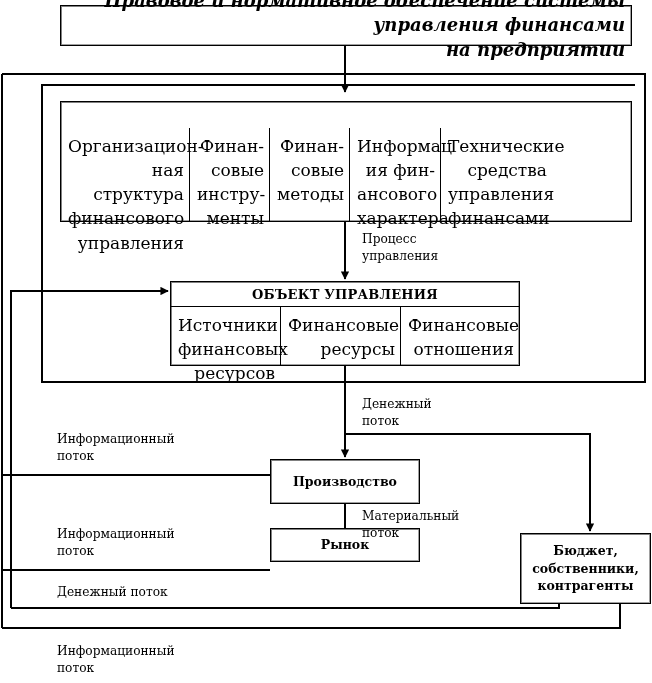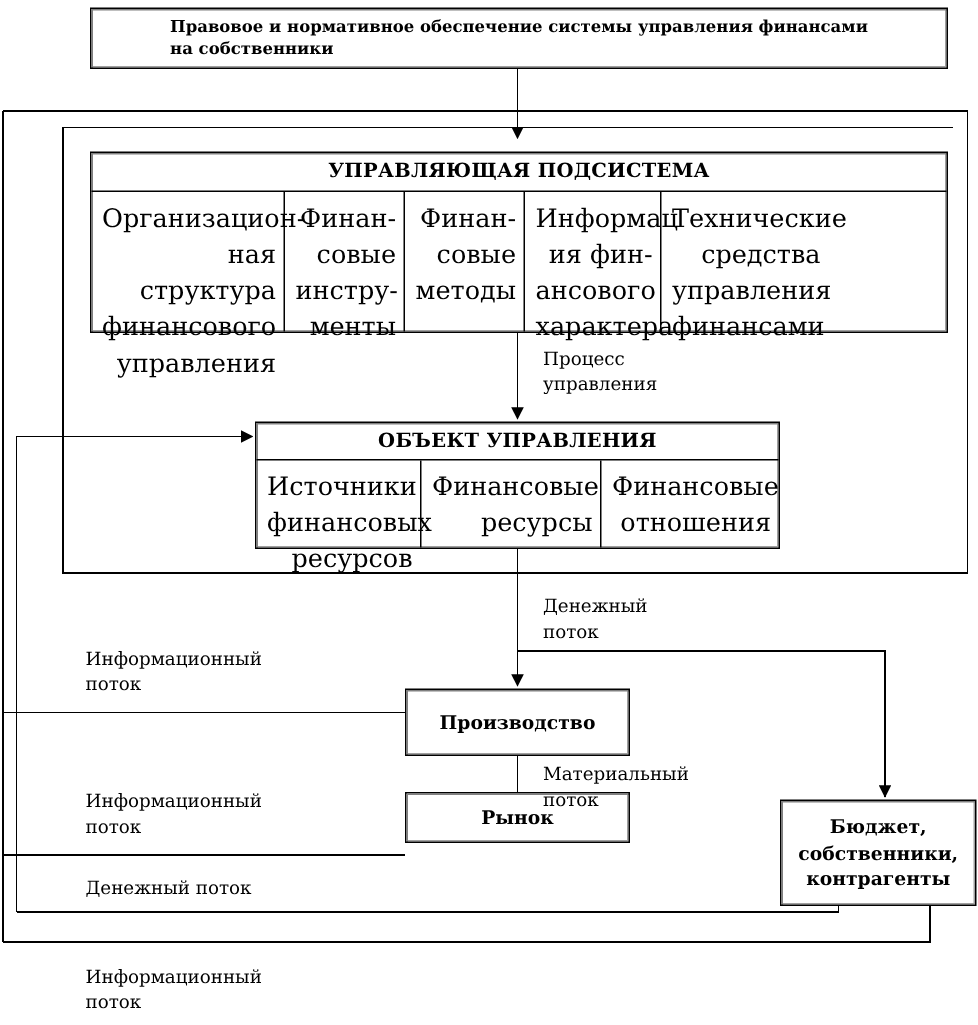--- a/index.html
+++ b/index.html
@@ -27,25 +27,26 @@
     position: absolute;
     box-sizing: border-box;
     background: #ffffff;
     border: 1px solid #000000;
     box-shadow: 1px 1px 0 0 #808080 inset, -1px -1px 0 0 #a0a0a0 inset;
   }
   .title-box {
     display: flex;
     align-items: center;
     justify-content: center;
-    text-align: left;
+    text-align: right;
     font-weight: bold;
-    font-size: 11px;
+    font-size: 18px;
     line-height: 1.35;
     padding: 3px 6px;
+    font-style: italic;
   }
   .hdr {
     position: absolute;
     left: 0; right: 0; top: 0;
     display: flex;
     align-items: center;
     justify-content: center;
     font-weight: bold;
     font-size: 13px;
     letter-spacing: .2px;
@@ -123,26 +124,25 @@
     </g>
 
     <g stroke="#000" stroke-width="1.2" fill="none" shape-rendering="crispEdges">
       <path d="M 2 74 L 645 74 L 645 382 L 42 382 L 42 85 L 635 85"></path>
     </g>
   </svg>
 
   <div class="box title-box" style="left:60px; top:5px; width:572px; height:41px;">
     <div>
       <div>Правовое и нормативное обеспечение системы управления финансами</div>
-      <div>на собственники</div>
+      <div>на предприятии</div>
     </div>
   </div>
 
   <div class="box" style="left:60px; top:101px; width:572px; height:121px;">
-    <div class="hdr" style="height:26px;">УПРАВЛЯЮЩАЯ ПОДСИСТЕМА</div>
     <div class="cols" style="top:26px; height:93px;">
       <div class="cell" style="width:129px;">Организацион-ная
 структура
 финансового
 управления</div>
       <div class="cell" style="width:80px;">Финан-
 совые
 инстру-
 менты</div>
       <div class="cell" style="width:80px;">Финан-

